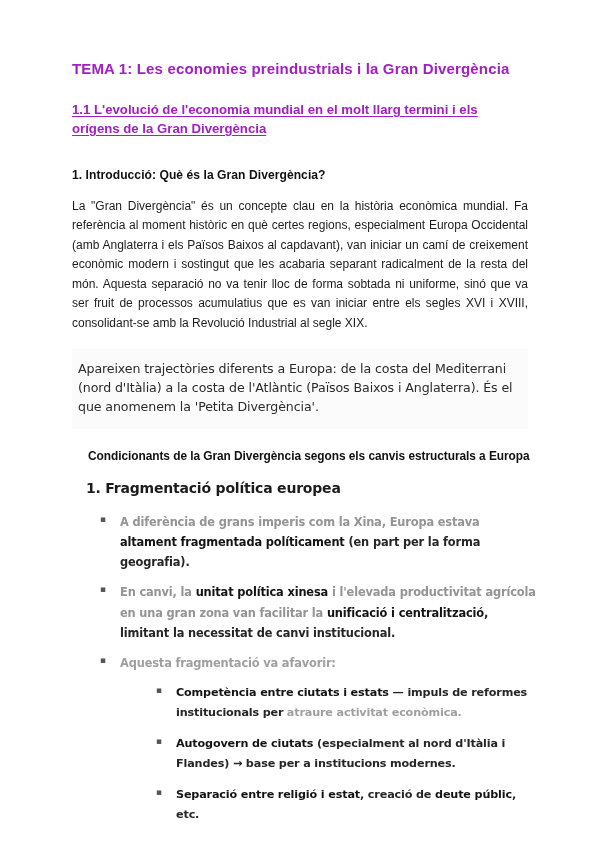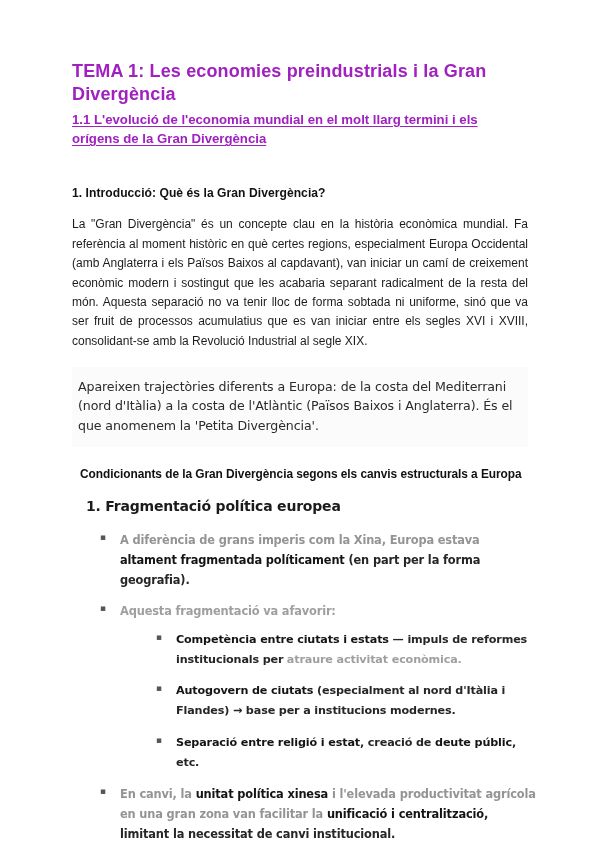--- a/index.html
+++ b/index.html
@@ -21,36 +21,36 @@
     width: 600px;
     height: 848px;
     background: #ffffff;
     box-sizing: border-box;
     padding: 60px 60px 0 72px;
   }
 
   
   .doc-title {
     font-family: "Liberation Sans", sans-serif;
-    font-size: 18px;
+    font-size: 15px;
     font-weight: bold;
     color: #A020C0;
     letter-spacing: 0.15px;
     line-height: 1.25;
-    margin: 0 0 5px 0;
+    margin: 0 0 21px 0;
   }
   .subsection-title {
     font-family: "Liberation Sans", sans-serif;
     font-size: 13.2px;
     font-weight: bold;
     color: #A020C0;
     text-decoration: underline;
     text-underline-offset: 2px;
     line-height: 1.45;
-    margin: 0 0 38px 0;
+    margin: 0 0 30px 0;
     max-width: 452px;
   }
   .h-intro {
     font-family: "Liberation Sans", sans-serif;
     font-size: 12.1px;
     font-weight: bold;
     color: #111111;
     margin: 8px 0 15px 0;
     letter-spacing: 0.05px;
   }
@@ -84,21 +84,21 @@
     letter-spacing: -0.1px;
   }
   .definition-block p:last-child { margin-bottom: 0; }
 
   
   .h-conditions {
     font-family: "Liberation Sans", sans-serif;
     font-size: 11.9px;
     font-weight: bold;
     color: #111111;
-    margin: 0 0 17px 8px;
+    margin: 0 0 17px 16px;
     letter-spacing: -0.05px;
   }
   .h-numbered {
     font-family: "DejaVu Sans", sans-serif;
     font-size: 14px;
     font-weight: bold;
     color: #1b1b1b;
     margin: 0 0 16px 14px;
     letter-spacing: -0.2px;
   }
@@ -173,39 +173,39 @@
 
   <h4 class="h-numbered">1. Fragmentació política europea</h4>
 
   <ul class="lvl1">
 
     <li class="bullet">
       <span class="txt faded">A diferència de grans imperis com la Xina, Europa estava </span><span class="txt b">altament fragmentada políticament</span><span class="txt"> (en part per la forma geografia).</span>
     </li>
 
     <li class="bullet">
+      <span class="txt faded">En canvi, la </span><span class="txt b">unitat política xinesa</span><span class="txt faded"> i l'elevada productivitat agrícola en una gran zona van facilitar la </span><span class="txt b">unificació i centralització</span><span class="txt">, limitant la necessitat de canvi institucional.</span>
+    </li>
+
+    <li class="bullet">
       <span class="txt faded-strong">Aquesta fragmentació va afavorir:</span>
 
       <ul class="lvl2">
 
         <li class="bullet">
           <span class="txt b">Competència entre ciutats i estats</span><span class="txt"> — impuls de reformes institucionals per</span>
           <span class="txt faded-strong">atraure activitat econòmica.</span>
         </li>
 
         <li class="bullet">
           <span class="txt b">Autogovern de ciutats</span><span class="txt"> (especialment al nord d'Itàlia i Flandes) → base per a institucions modernes.</span>
         </li>
 
         <li class="bullet">
           <span class="txt b">Separació entre religió i estat</span><span class="txt">, creació de </span><span class="txt b">deute públic</span><span class="txt">, etc.</span>
         </li>
 
       </ul>
     </li>
 
-    <li class="bullet">
-      <span class="txt faded">En canvi, la </span><span class="txt b">unitat política xinesa</span><span class="txt faded"> i l'elevada productivitat agrícola en una gran zona van facilitar la </span><span class="txt b">unificació i centralització</span><span class="txt">, limitant la necessitat de canvi institucional.</span>
-    </li>
-
   </ul>
 
 </div>
 
 </body></html>

